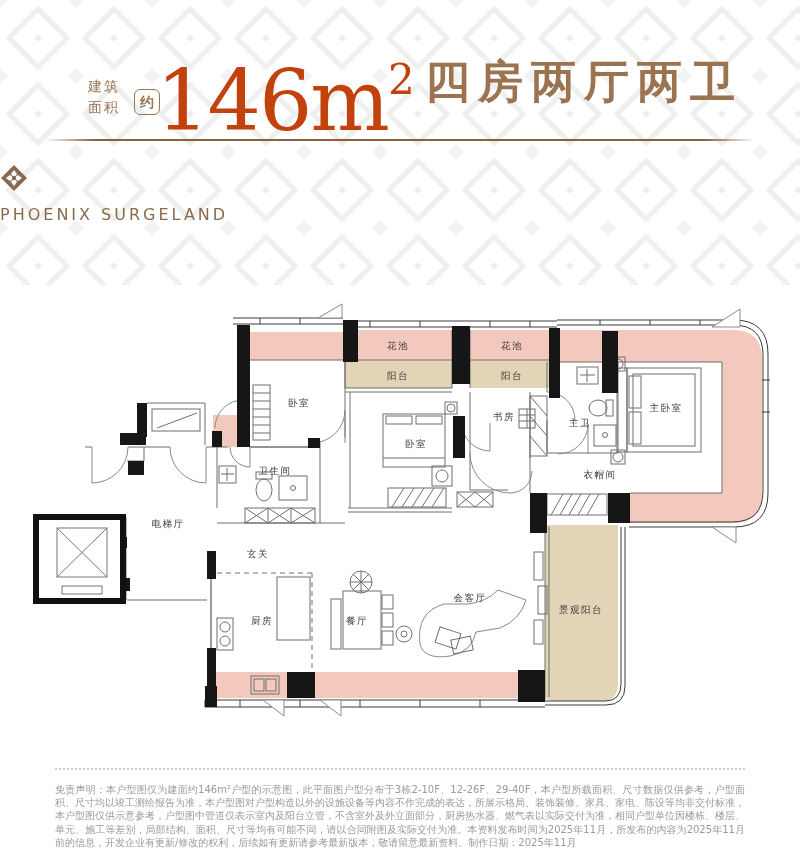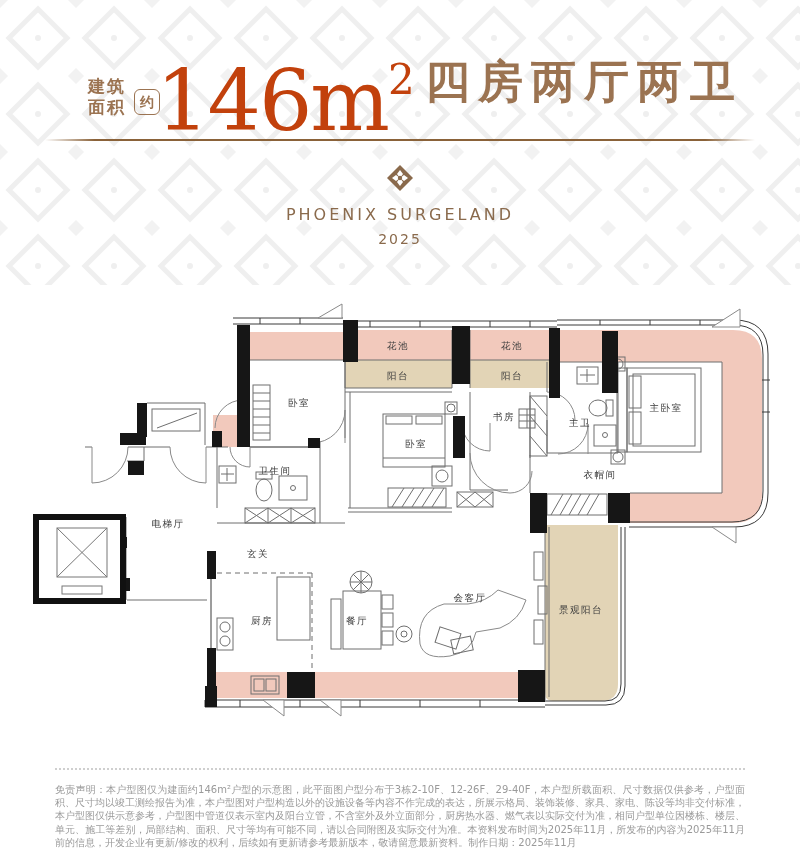--- a/index.html
+++ b/index.html
@@ -1,34 +1,34 @@
 <!DOCTYPE html>
 <html><head>
 <meta charset="utf-8">
 <style>
   html,body{margin:0;padding:0;}
   body{width:800px;height:866px;position:relative;background:#ffffff;overflow:hidden;
        font-family:"DejaVu Sans",sans-serif;}
   .abs{position:absolute;}
 
   
-  .hdr-area-label{left:88px;top:76px;color:#9b7351;font-size:17px;font-weight:bold;
+  .hdr-area-label{left:88px;top:76px;color:#9b7351;font-size:14px;font-weight:normal;
       line-height:21px;letter-spacing:2px;}
   .hdr-approx{left:134px;top:89px;width:24px;height:24px;border:1.5px solid #9b7351;
       border-radius:6px;color:#9b7351;font-size:14px;line-height:24px;text-align:center;font-weight:bold;}
   .hdr-value{left:156px;top:30px;color:#c2410c;font-family:"DejaVu Serif",serif;
       font-size:84px;line-height:100px;letter-spacing:-2px;white-space:nowrap;}
   .hdr-value .sup{font-size:42px;vertical-align:36px;letter-spacing:0;}
   .hdr-title{left:398px;top:52px;color:#9b7351;font-family:"DejaVu Serif",serif;
       font-size:45px;font-weight:600;letter-spacing:8px;white-space:nowrap;margin-left:27px;}
   .hdr-rule{left:45px;top:139px;width:710px;height:2px;
       background:linear-gradient(90deg,rgba(138,98,57,0) 0%,#8a6239 7%,#8a6239 93%,rgba(138,98,57,0) 100%);}
 
   
-  .brand{left:0;top:164px;width:100%;text-align:center;color:#8a6a4c;}
+  .brand{left:0;top:164px;width:100%;color:#8a6a4c;}
   .brand-name{margin-top:9px;font-size:16px;letter-spacing:3px;}
   .brand-year{margin-top:7px;font-size:14px;letter-spacing:2px;}
 
   
   svg text{font-family:"DejaVu Sans",sans-serif;font-size:9.5px;fill:#3c3c3c;
       letter-spacing:1.5px;text-anchor:middle;}
 
   
   .disclaimer{left:55px;top:768px;width:690px;border-top:2px dotted #cfcfcf;padding-top:13px;
       color:#9a9a9a;font-size:10px;line-height:1.32;text-align:justify;}
@@ -62,21 +62,20 @@
 <div class="abs brand">
   <svg width="28" height="28" viewBox="0 0 28 28">
     <path d="M14,1 L27,14 L14,27 L1,14 Z" fill="#8a6a4c"></path>
     <path d="M14,6 L17,10 L14,14 L11,10 Z" fill="#ffffff"></path>
     <path d="M14,14 L17,18 L14,22 L11,18 Z" fill="#ffffff"></path>
     <path d="M6,14 L10,11 L14,14 L10,17 Z" fill="#ffffff"></path>
     <path d="M14,14 L18,11 L22,14 L18,17 Z" fill="#ffffff"></path>
     <circle cx="14" cy="14" r="2.2" fill="#8a6a4c"></circle>
   </svg>
   <div class="brand-name">PHOENIX SURGELAND</div>
-  <div class="brand-year">2025</div>
 </div>
 
 <svg class="abs" width="800" height="866" viewBox="0 0 800 866" style="left:0;top:0;">
 
   <g fill="#f2c9bc">
     <rect x="245" y="332" width="103" height="28"></rect>
     <rect x="213" y="415" width="30" height="32"></rect>
     <rect x="345" y="330" width="107" height="30"></rect>
     <rect x="470" y="330" width="87" height="30"></rect>
     <path d="M557,330 L733,330 Q762,330 762,359 L762,494 Q762,523 733,523 L630,523 L630,493 L722,493 L722,362 L557,362 Z"></path>

